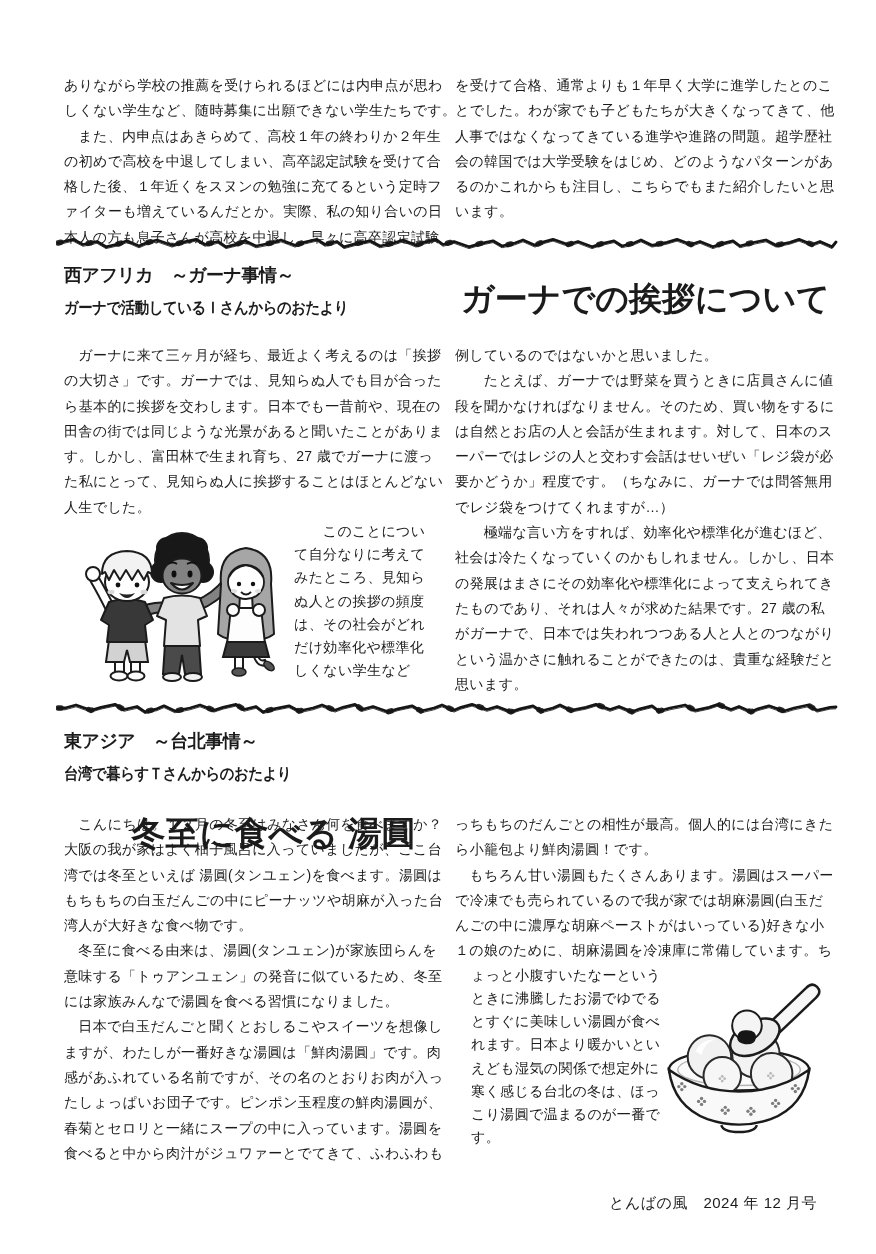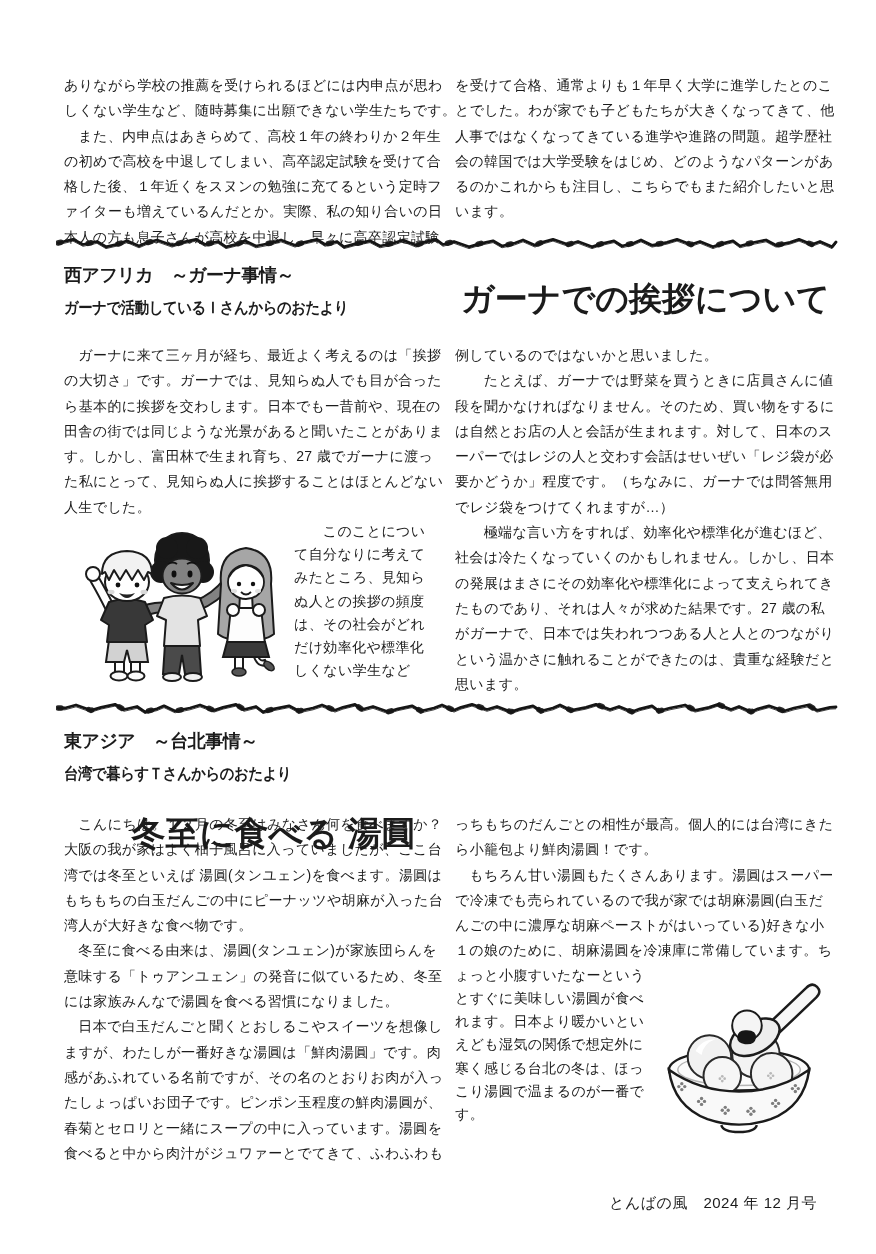--- a/index.html
+++ b/index.html
@@ -33,21 +33,21 @@
   .big-title { width:381px; margin-left:19px; text-align:center; font-weight:bold;
                font-size:33px; letter-spacing:0px; white-space:pre; }
   .ghana-head  .big-title { margin-top:14px; }
   .taipei-head .big-title { margin-top:26px; font-size:34px; }
   
   .wrap-row { display:flex; }
   .kids { width:230px; height:162px; flex:0 0 230px; margin-top:2px; }
   .wrap-lines { width:142px; }
   .wrap-lines .tline { line-height:23.2px; }
   .wrap-lines2 { width:203px; }
-  .wrap-lines2 .tline { line-height:23.2px; }
+  .wrap-lines2 .tline { line-height:23.2px;margin-left:16px; }
   .bowl { width:168px; height:158px; flex:0 0 168px; margin-top:12px; margin-left:2px; }
   
   .footer { position:absolute; top:1194px; right:59px; font-size:15px; letter-spacing:0.5px; white-space:pre; }
 </style>
 </head>
 <body>
 
 <div class="page">
 
   <section class="cols top-article bodytext">
@@ -219,20 +219,21 @@
           <div class="tline">っちもちのだんごとの相性が最高。個人的には台湾にきた</div>
           <div class="tline">ら小籠包より鮮肉湯圓！です。</div>
           <div class="tline">　もちろん甘い湯圓もたくさんあります。湯圓はスーパー</div>
           <div class="tline">で冷凍でも売られているので我が家では胡麻湯圓(白玉だ</div>
           <div class="tline">んごの中に濃厚な胡麻ペーストがはいっている)好きな小</div>
           <div class="tline">１の娘のために、胡麻湯圓を冷凍庫に常備しています。ち</div>
         </div>
       <div class="wrap-row">
         <div class="wrap-lines2">
             <div class="tline">ょっと小腹すいたなーという</div>
+            <div class="tline">ときに沸騰したお湯でゆでる</div>
             <div class="tline">とすぐに美味しい湯圓が食べ</div>
             <div class="tline">れます。日本より暖かいとい</div>
             <div class="tline">えども湿気の関係で想定外に</div>
             <div class="tline">寒く感じる台北の冬は、ほっ</div>
             <div class="tline">こり湯圓で温まるのが一番で</div>
             <div class="tline">す。</div>
           </div>
         <svg class="bowl" viewBox="0 0 170 160">
           <defs>
             <g id="fl">

